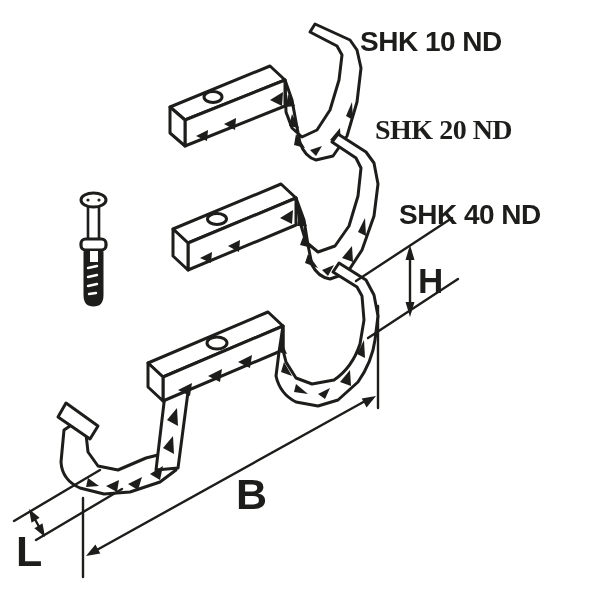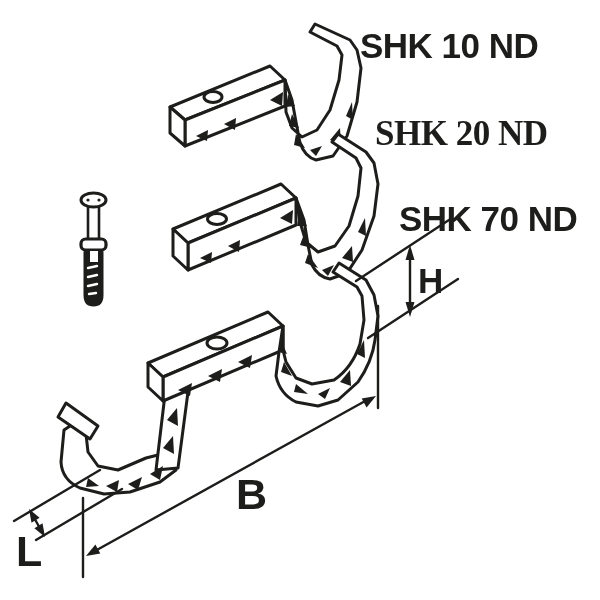--- a/index.html
+++ b/index.html
@@ -5,21 +5,21 @@
   html,body{margin:0;padding:0;background:#fff;}
   .canvas{
     position:relative;width:600px;height:600px;background:#fff;overflow:hidden;
     font-family:"Liberation Sans",sans-serif;color:#1d1d1b;
   }
   .canvas svg{position:absolute;left:0;top:0;}
   .lbl{
     position:absolute;font-weight:bold;color:#1d1d1b;white-space:nowrap;
     letter-spacing:-0.5px;line-height:1;
   }
-  .lbl.product{font-size:35px;}
+  .lbl.product{font-size:28px;}
   .lbl.dim-h{font-size:35px;}
   .lbl.dim-b{font-size:43px;}
   .lbl.dim-l{font-size:43px;}
   #p-shk10{left:360px;top:28px;}
   #p-shk20{left:375px;top:116px;font-family:Liberation Serif, serif;}
   #p-shk40{left:399px;top:201px;}
   #d-h{left:418px;top:263px;}
   #d-b{left:236px;top:473px;}
   #d-l{left:16px;top:530px;}
 </style>
@@ -149,17 +149,17 @@
       <polygon points="410,317 405.5,302 414.5,302"></polygon>
       <polygon points="86,556 100.3,553.5 95.4,544.6"></polygon>
       <polygon points="376,396 361.7,398.5 366.6,407.4"></polygon>
       <polygon points="29,509 31.5,522.8 39.6,517.8"></polygon>
       <polygon points="45,537 42.5,523.2 34.4,528.2"></polygon>
     </g>
   </svg>
 
   <div class="lbl product" id="p-shk10">SHK 10 ND</div>
   <div class="lbl product" id="p-shk20">SHK 20 ND</div>
-  <div class="lbl product" id="p-shk40">SHK 70 ND</div>
+  <div class="lbl product" id="p-shk40">SHK 40 ND</div>
   <div class="lbl dim-h" id="d-h">H</div>
   <div class="lbl dim-b" id="d-b">B</div>
   <div class="lbl dim-l" id="d-l">L</div>
 </div>
 
 </body></html>

